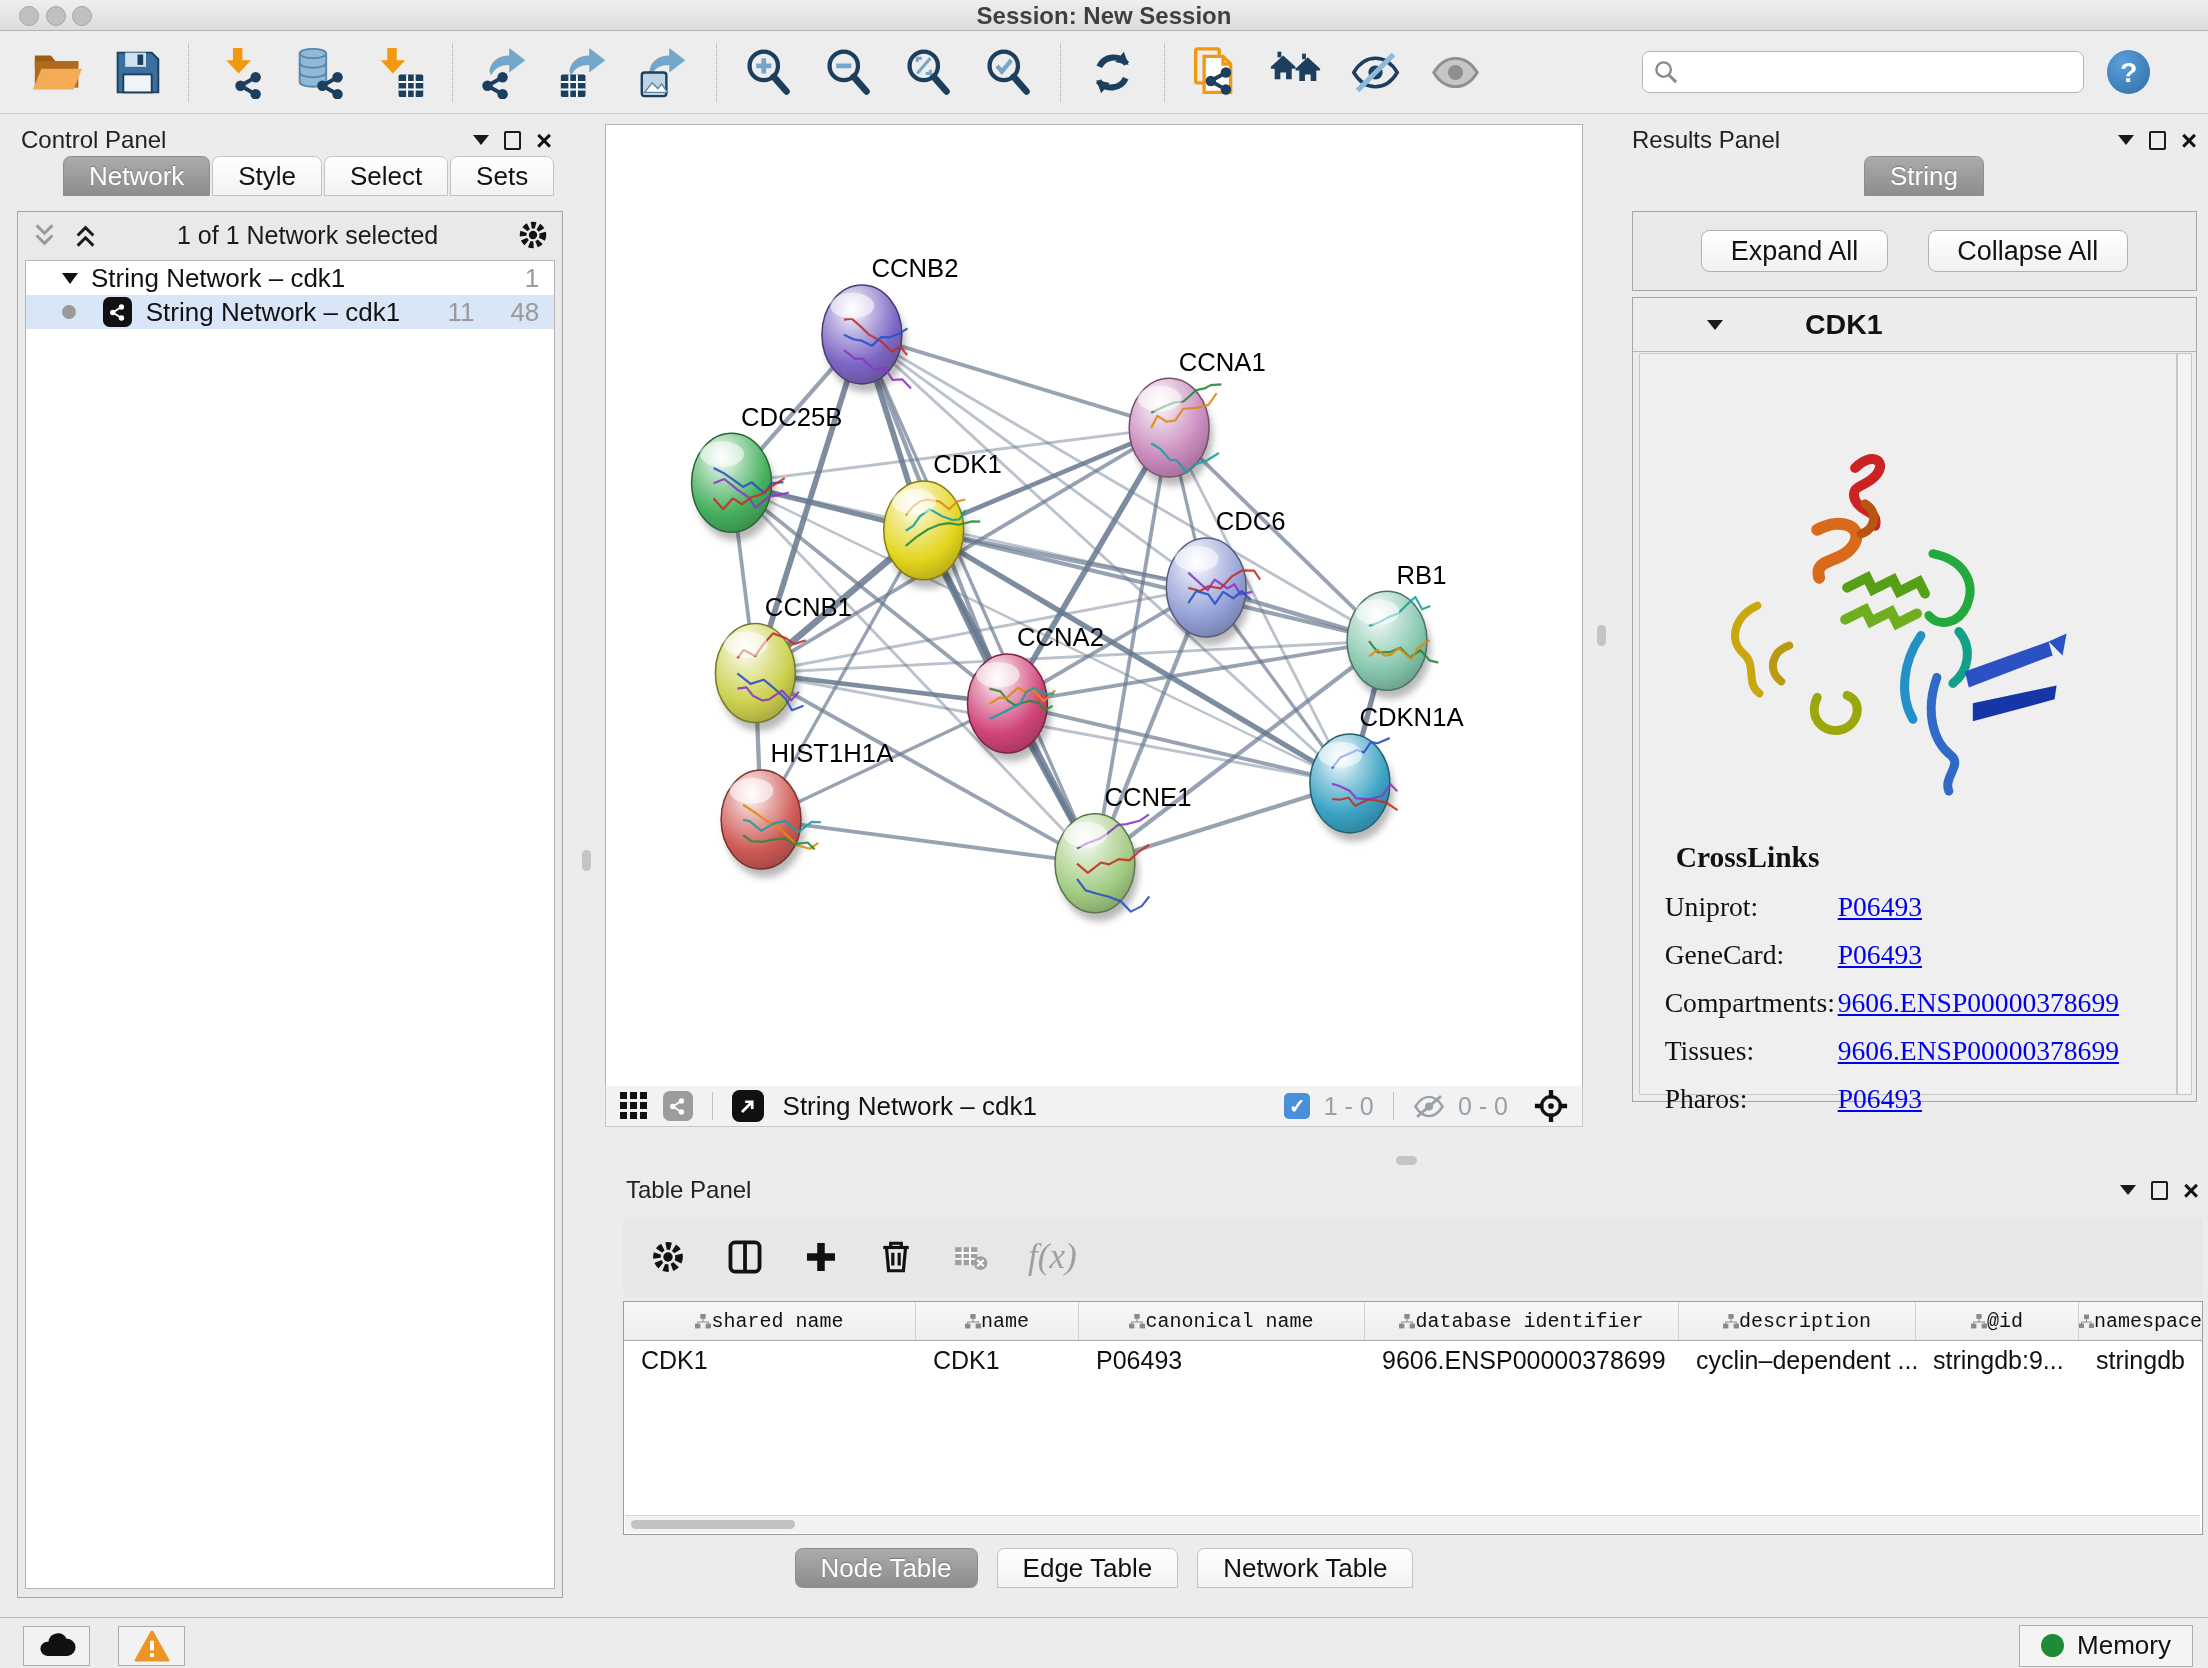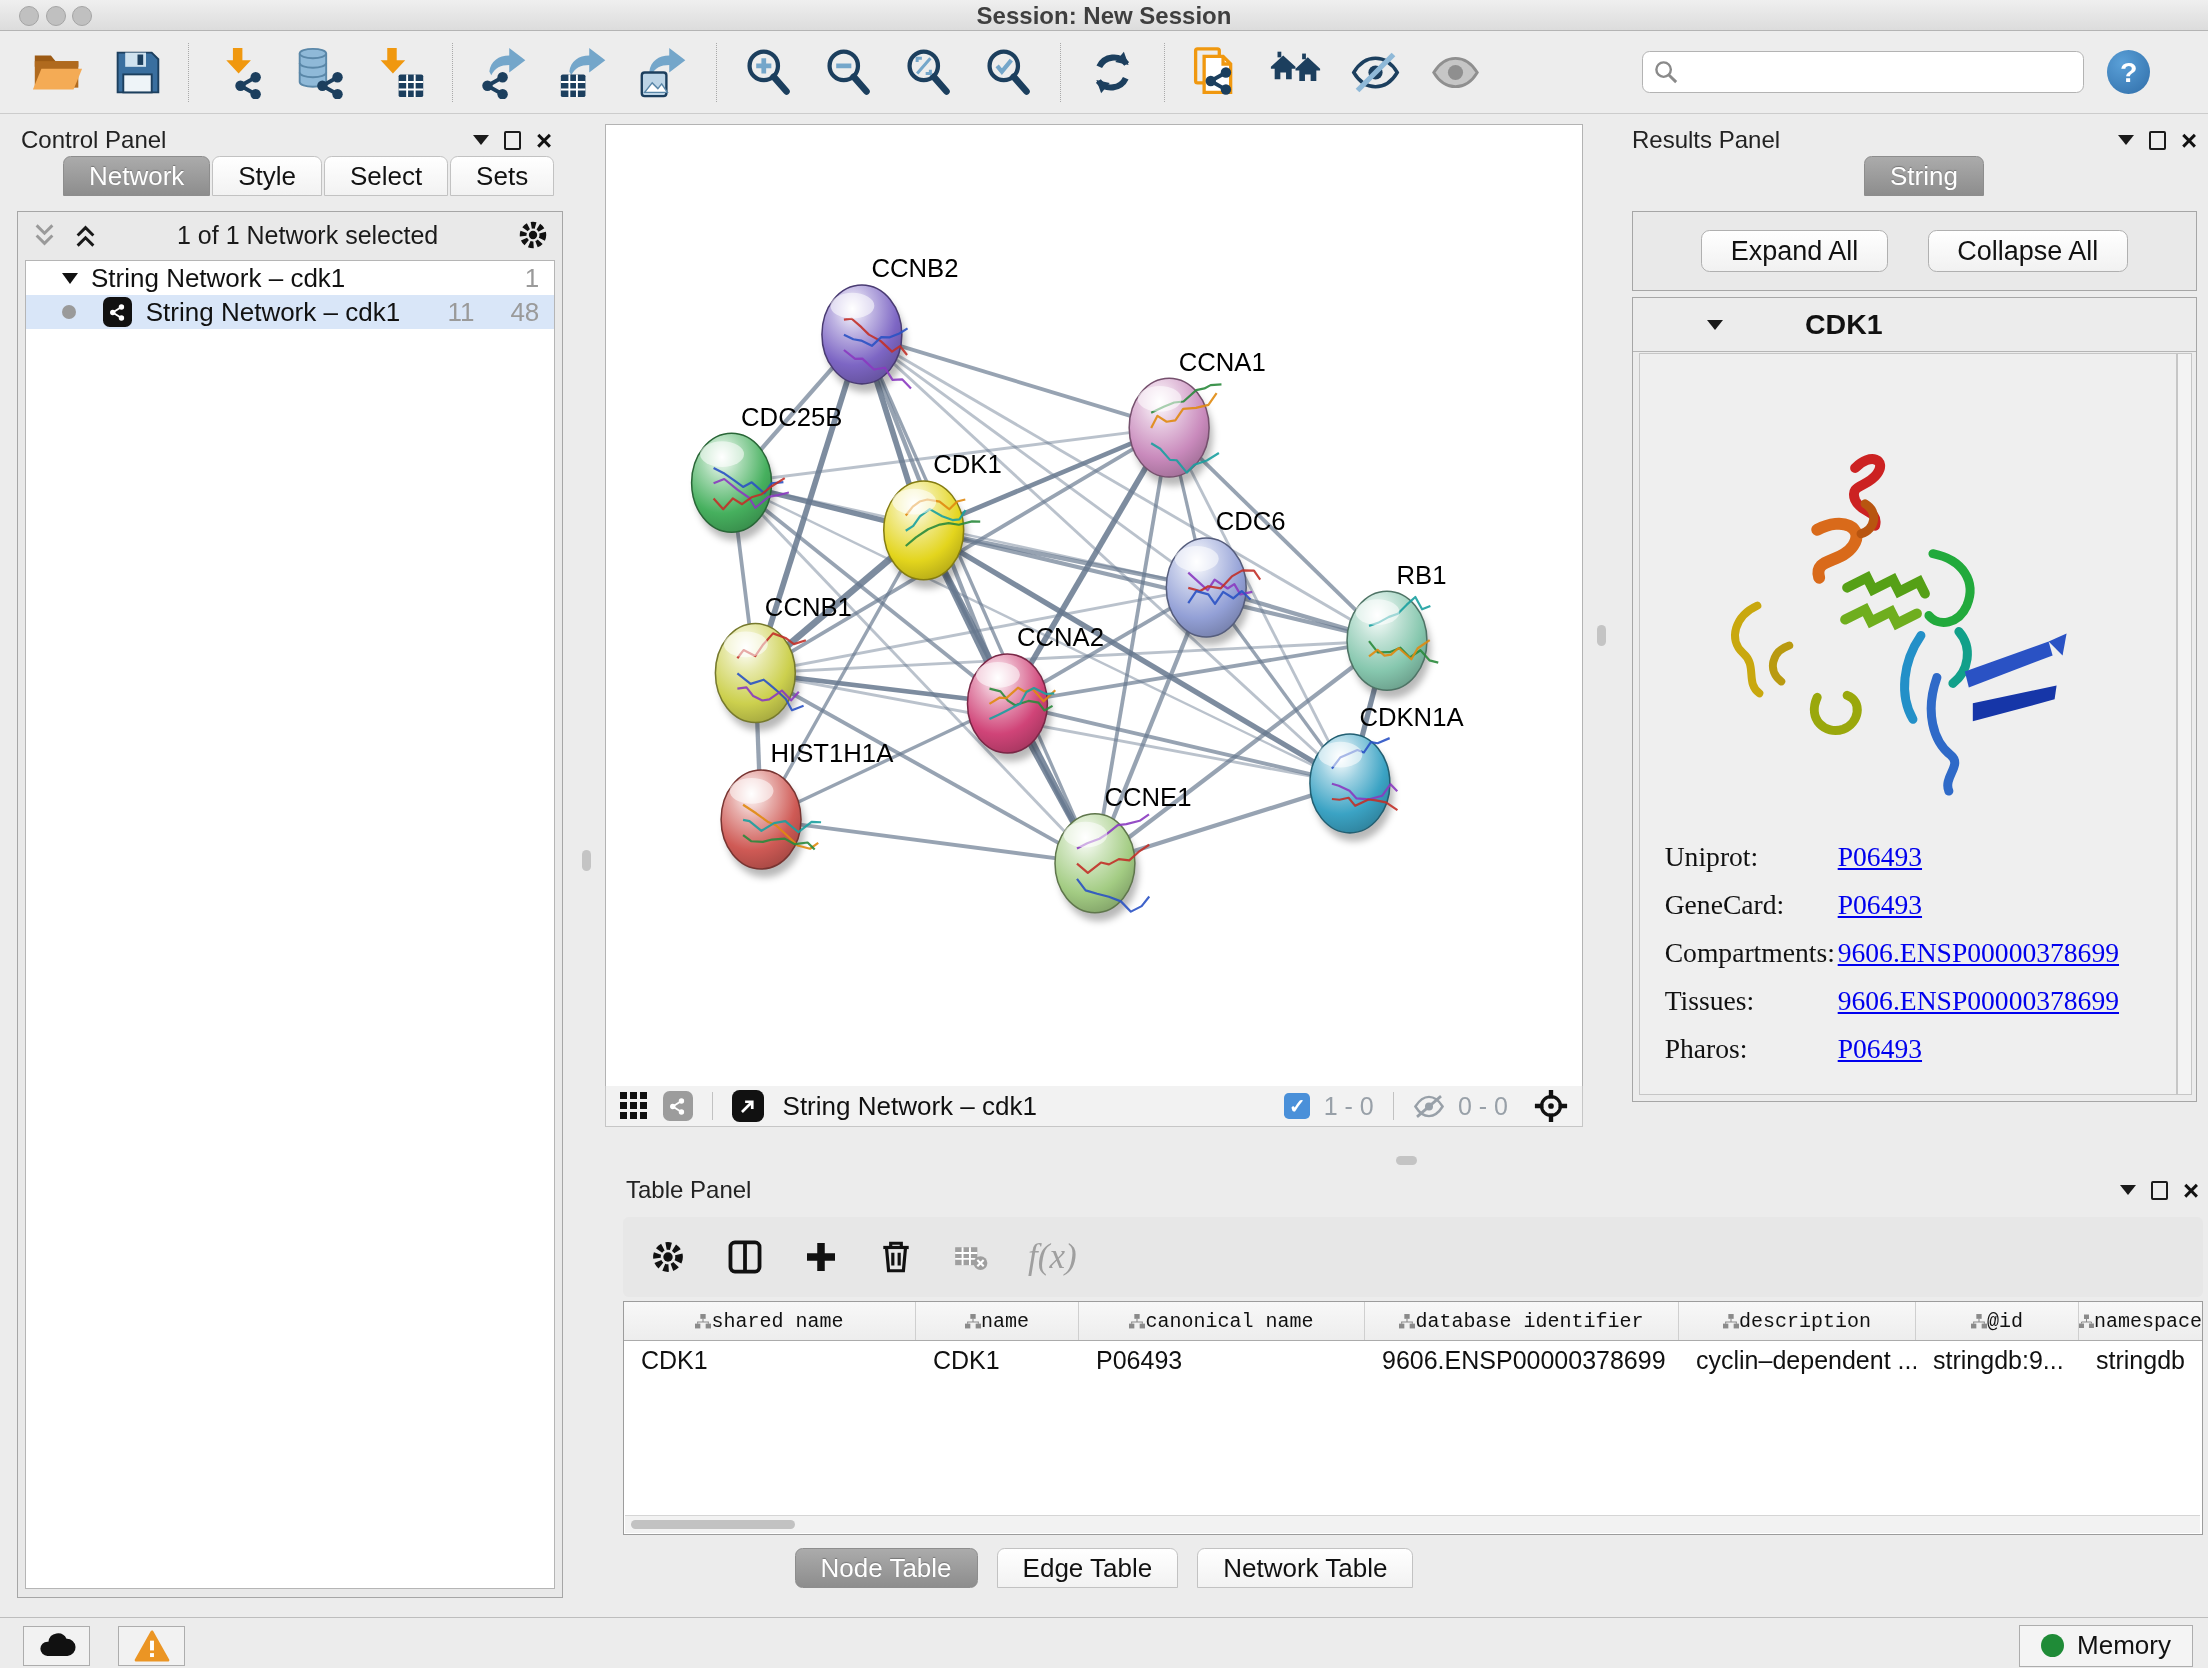--- a/index.html
+++ b/index.html
@@ -634,20 +634,21 @@
           <path d="M262 192c14 16 10 40-6 52" stroke="#12a08a" stroke-width="9"></path>
           <path d="M224 196c-18 26-22 60-8 84" stroke="#2390c8" stroke-width="9"></path>
           <path d="M240 238c-12 34-4 64 14 78c12 10-8 22-2 36" stroke="#2f6ac8" stroke-width="9"></path>
         </g>
         <path d="M268 232L352 202l4 14-84 32z" fill="#2a52c4"></path>
         <path d="M276 264L360 246l-2 14-82 22z" fill="#1636a8"></path>
         <path d="M352 202l18-8-4 22z" fill="#2a52c4"></path>
       </svg>
     </div>
     <div style="position:absolute;left:0;top:487px;width:100%;">
+      <div style="font-family:'Liberation Serif',serif;font-weight:bold;font-size:29.5px;color:#111;padding:0 0 17px 36px;">CrossLinks</div>
       <div class="xl-row">
         <span class="xl-label">Uniprot:</span>
         <a class="xl-link">P06493</a>
       </div>
       <div class="xl-row">
         <span class="xl-label">GeneCard:</span>
         <a class="xl-link">P06493</a>
       </div>
       <div class="xl-row">
         <span class="xl-label">Compartments:</span>

